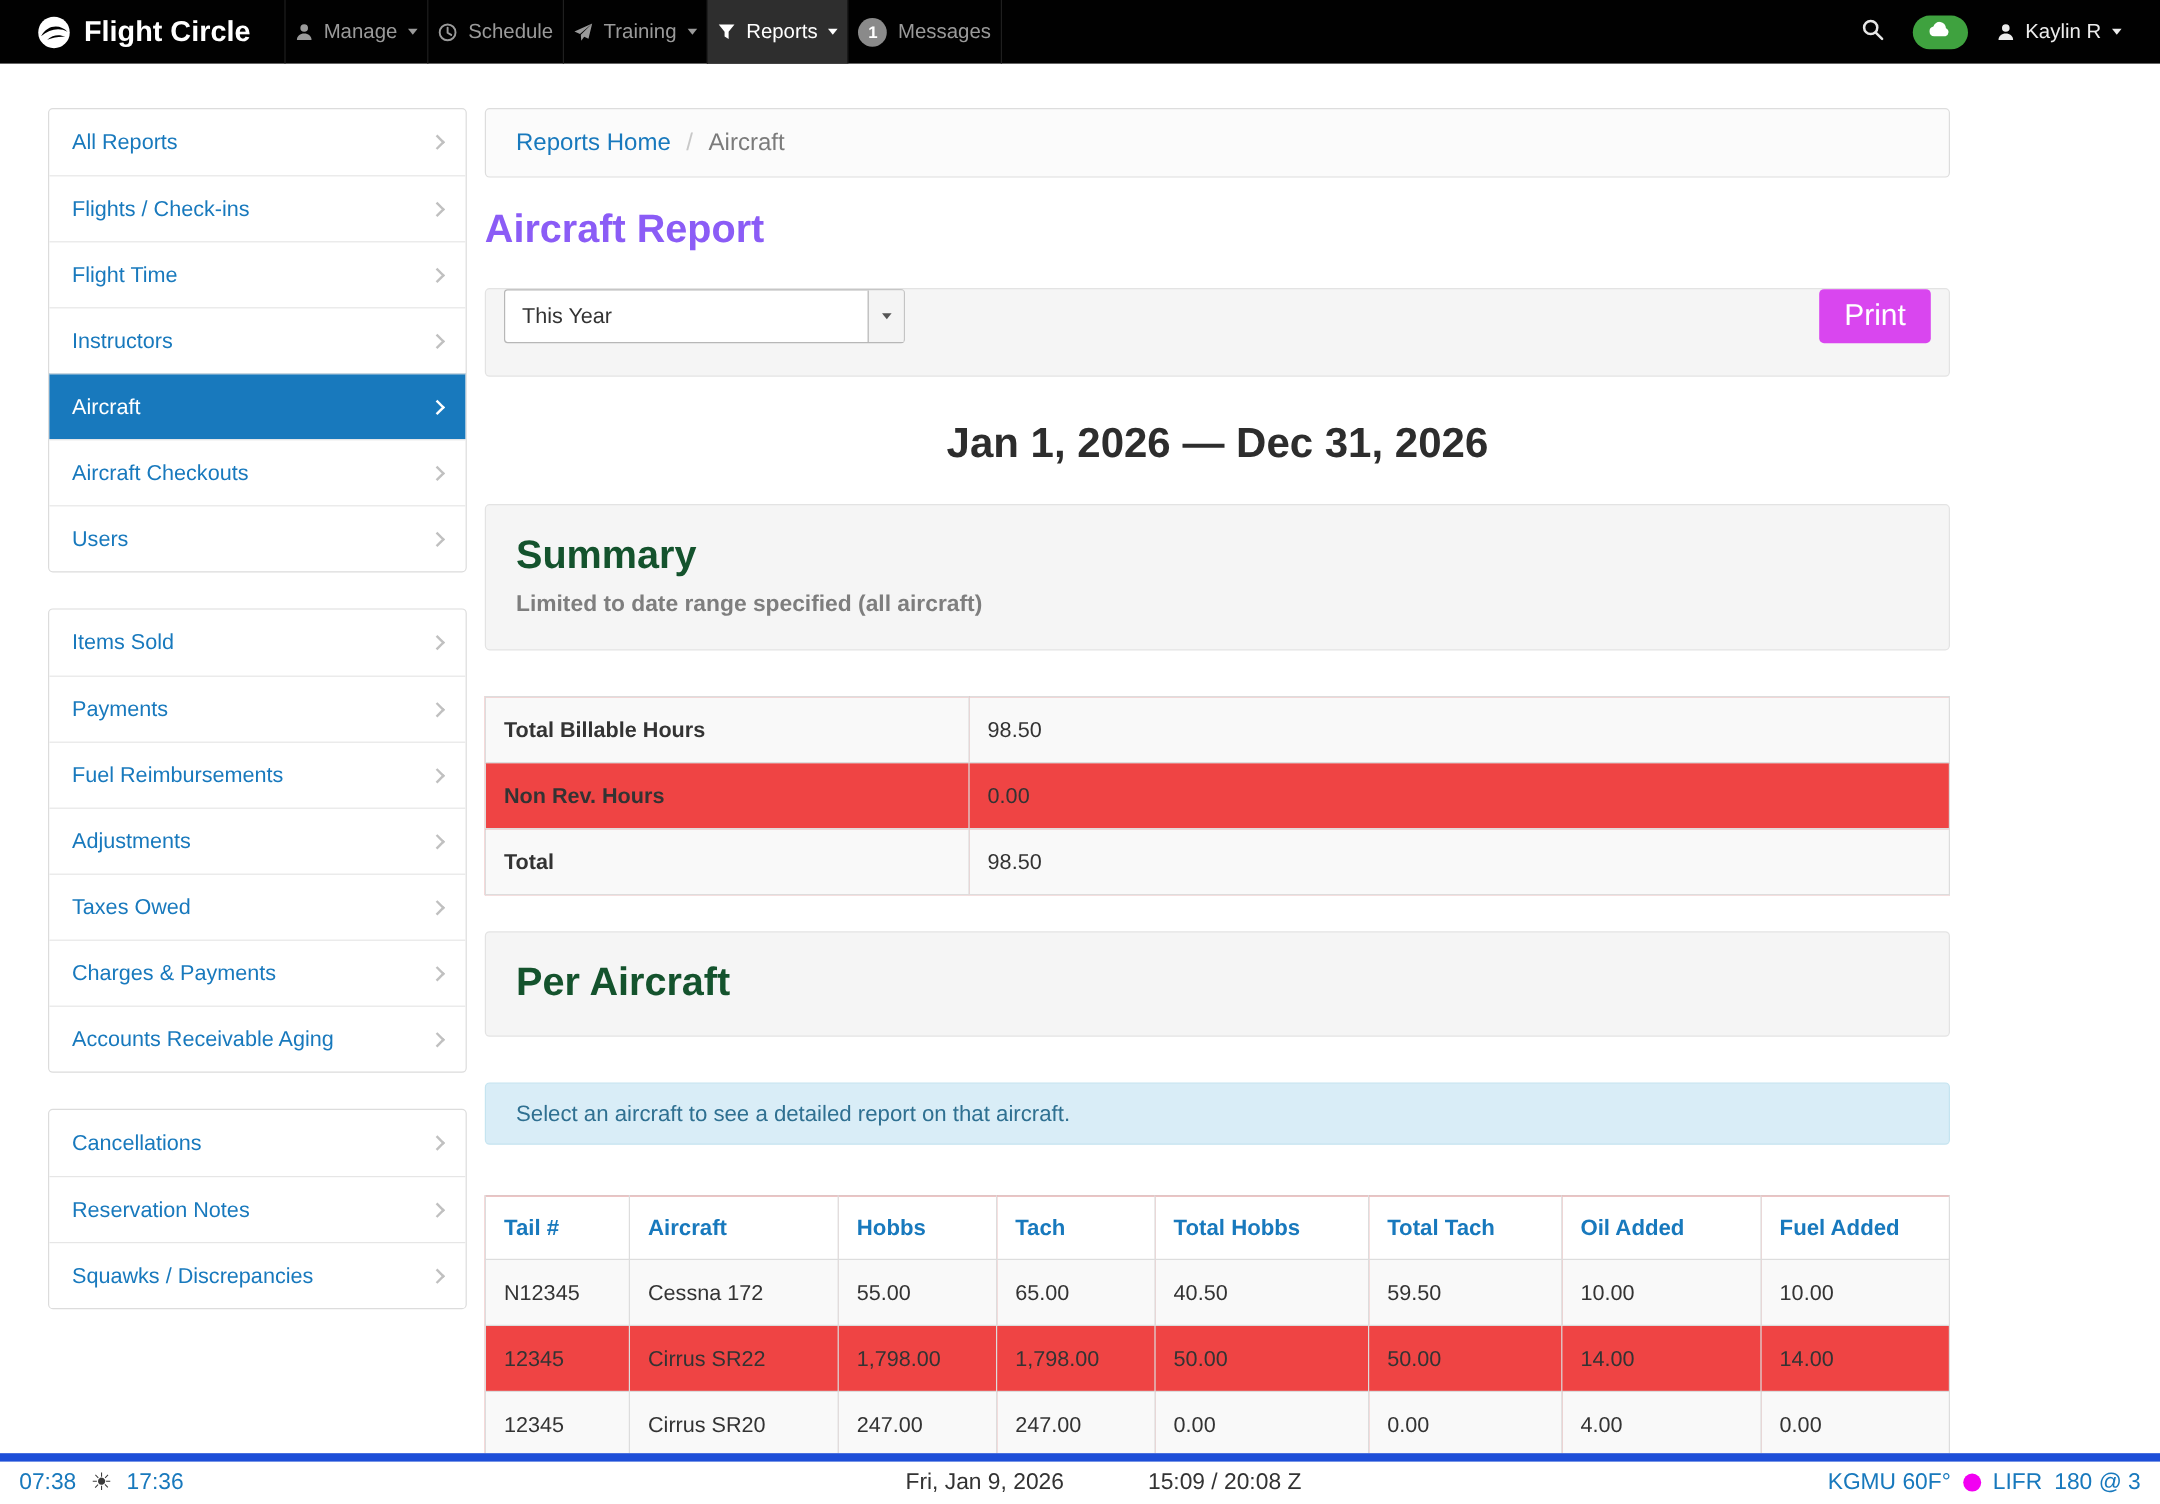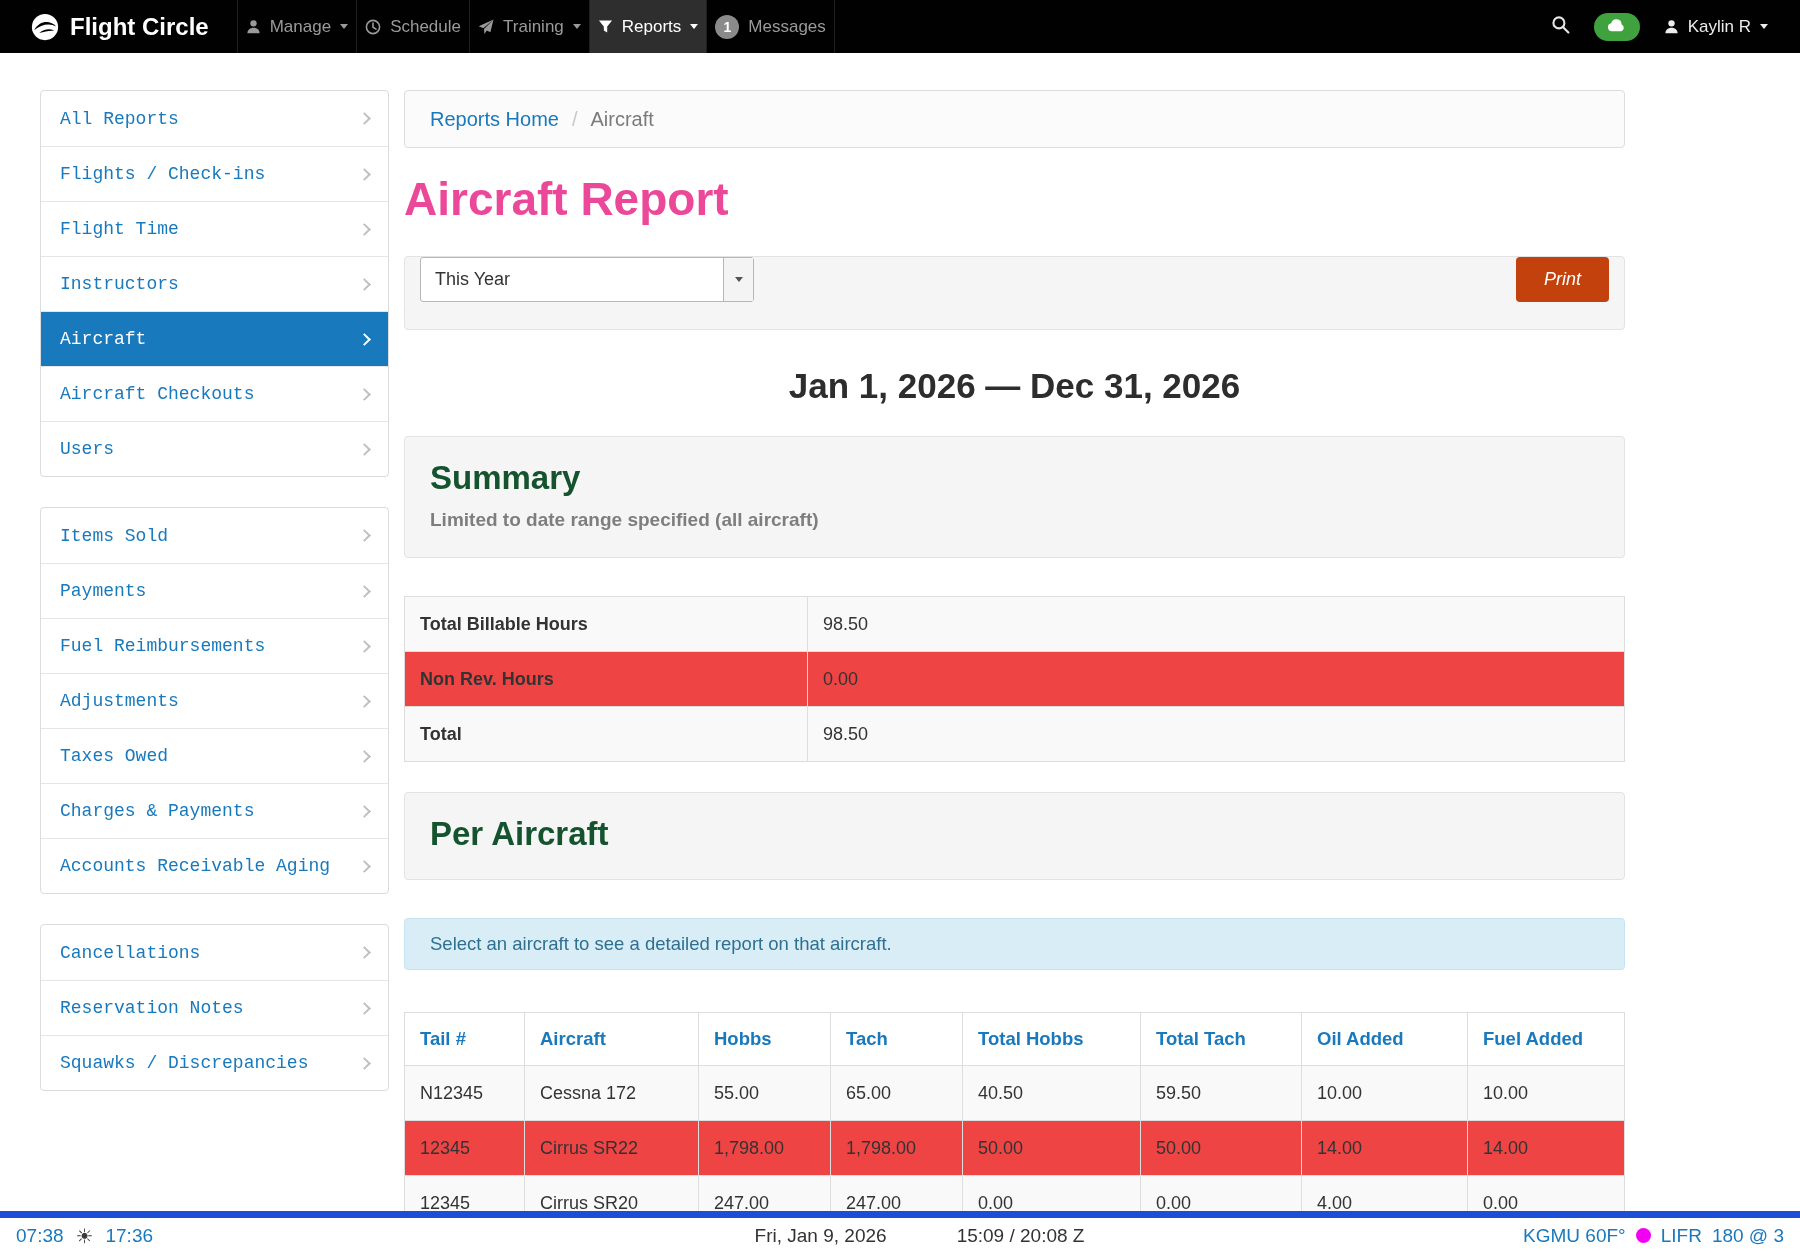--- a/index.html
+++ b/index.html
@@ -26,45 +26,45 @@
   .nav-right{margin-left:auto;display:flex;align-items:center;gap:24px;padding-right:32px;}
   .nav-tool{color:#e6e6e6;display:flex;align-items:center;}
   .sync-pill{width:46px;height:28px;border-radius:14px;background:#3fa23f;
              display:flex;align-items:center;justify-content:center;}
   .user-menu{display:flex;align-items:center;gap:9px;color:#ececec;font-size:17px;}
 
   
   .sidebar{position:absolute;left:40px;top:90px;width:349px;}
   .sb-group{border:1px solid #dcdcdc;border-radius:4px;margin-bottom:30px;overflow:hidden;background:#fff;}
   .sb-item{display:flex;align-items:center;justify-content:space-between;height:55px;
-           padding:0 19px;color:#1879bd;font-size:18px;border-top:1px solid #e6e6e6;font-family:Liberation Mono, monospace;}
+           padding:0 19px;color:#1879bd;font-size:18px;border-top:1px solid #e6e6e6;}
   .sb-group .sb-item:first-child{border-top:none;}
   .chev{display:inline-block;width:9px;height:9px;border-top:2px solid #c0c0c0;
         border-right:2px solid #c0c0c0;transform:rotate(45deg);flex:none;}
   .sb-item.active{background:#1879bd;color:#fff;}
   .sb-item.active .chev{border-color:#fff;}
 
   
   .main{position:absolute;left:404px;top:90px;width:1221px;}
   .breadcrumb{height:58px;border:1px solid #ddd;border-radius:4px;background:#fbfbfb;
               display:flex;align-items:center;gap:13px;padding:0 25px;font-size:20px;}
   .breadcrumb a{color:#1879bd;}
   .bc-sep{color:#c8c8c8;}
   .bc-cur{color:#7b7b7b;}
-  h1{margin:24px 0 0;font-size:46px;color:#ec4899;}
+  h1{margin:24px 0 0;font-size:33px;color:#8b5cf6;}
   .panel{background:#f5f5f5;border:1px solid #e3e3e3;border-radius:4px;}
   .filter-panel{margin-top:30px;height:74px;display:flex;align-items:flex-start;
                 justify-content:space-between;padding:0 15px;}
   .select{width:334px;height:45px;background:#fff;border:1px solid #b7b7b7;border-radius:3px;
           display:flex;align-items:stretch;justify-content:space-between;cursor:pointer;}
   .select-val{display:flex;align-items:center;padding-left:14px;font-size:18px;color:#333;}
   .select-btn{width:30px;border-left:1px solid #b7b7b7;background:#f4f4f4;
               display:flex;align-items:center;justify-content:center;color:#555;}
-  .btn-print{width:93px;height:45px;background:#c2410c;color:#fff;border:none;border-radius:4px;
-             font-size:18px;font-family:inherit;cursor:pointer;font-style:italic;}
+  .btn-print{width:93px;height:45px;background:#d946ef;color:#fff;border:none;border-radius:4px;
+             font-size:25px;font-family:inherit;cursor:pointer;}
   .date-heading{margin:36px 0 0;text-align:center;font-size:35px;font-weight:bold;color:#2d2d2d;}
   section.panel{margin-top:30px;padding:22px 25px 26px;}
   .panel-title{margin:0;font-size:33px;color:#14532d;}
   .panel-sub{margin:12px 0 0;font-size:19px;font-weight:bold;color:#7e7e7e;}
   .tbl{width:100%;border-collapse:collapse;background:#ef4444;margin-top:38px;}
   .tbl td,.tbl th{border:1px solid #ddd;padding:0 15px;height:55px;font-size:18px;
                   text-align:left;vertical-align:middle;}
   .tbl tbody tr:nth-child(odd){background:#f9f9f9;}
   .summary-tbl .lbl{width:403px;font-weight:bold;}
   .alert-info{margin-top:38px;background:#d9edf7;border:1px solid #c5e4f0;border-radius:4px;

